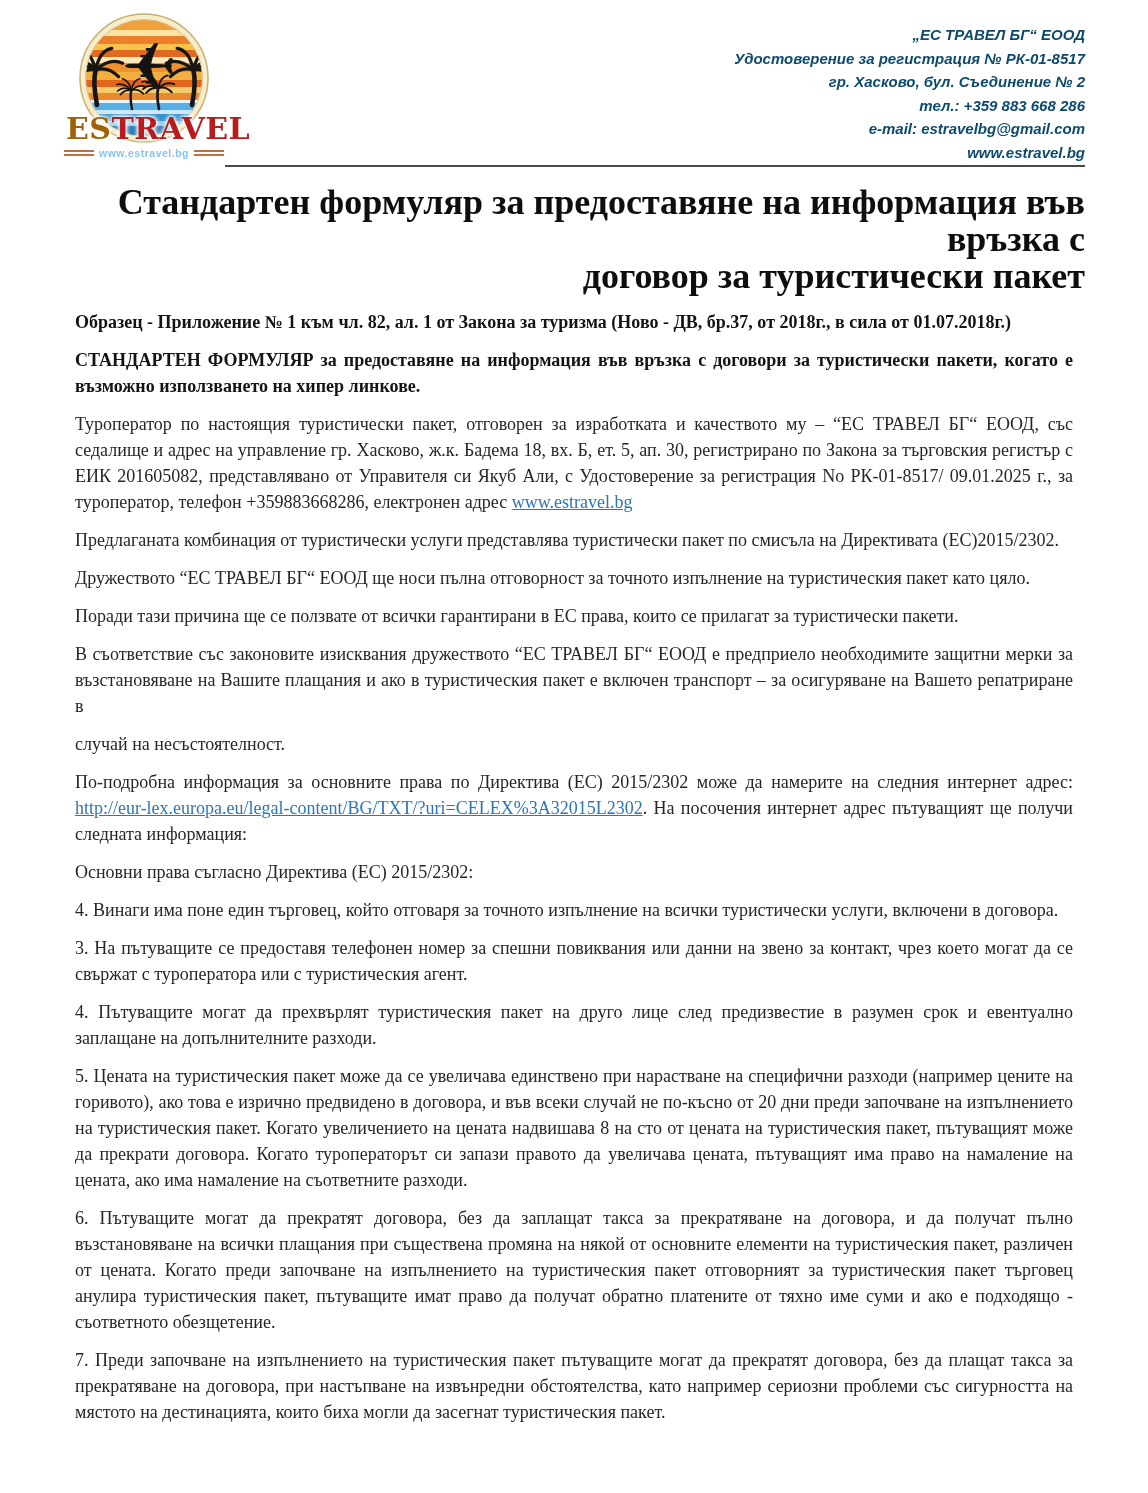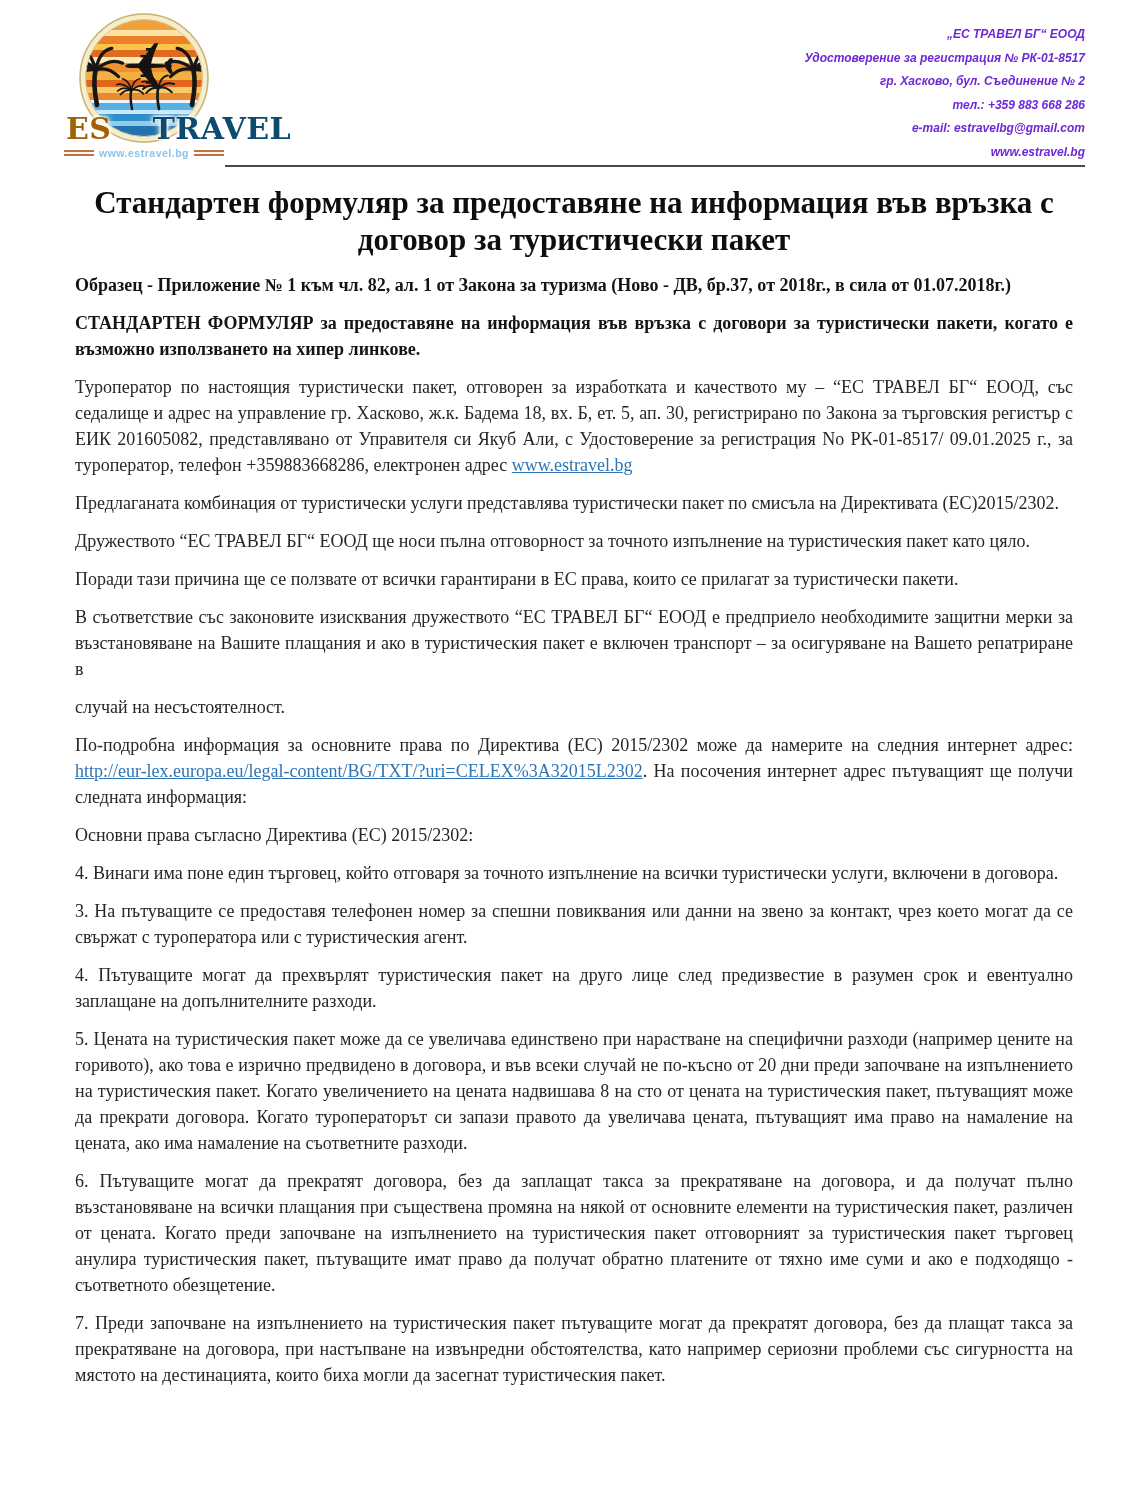--- a/index.html
+++ b/index.html
@@ -7,35 +7,35 @@
         font-family:"Liberation Serif",serif;color:#262626;}
 
   
   .letterhead{position:absolute;top:0;left:0;right:0;height:180px;}
   .logo{position:absolute;left:64px;top:8px;width:160px;}
   .logo svg{display:block;margin:0 auto;}
   .wordmark{position:absolute;left:-10px;right:-10px;top:106px;text-align:center;
             font-family:"DejaVu Serif",serif;font-weight:bold;font-size:30px;line-height:30px;
             letter-spacing:.5px;
             text-shadow:0 0 2px #fff,0 0 3px #fff,0 0 5px #fff,0 0 7px #fff;}
-  .wm-es{color:#a16207;margin-left:12px;} .wm-travel{color:#0c4a6e;margin-left:41px;}
+  .wm-es{color:#a16207;margin-left:12px;} .wm-travel{color:#b91c1c;}
   .logo-site{position:absolute;left:0;right:0;top:139px;display:flex;align-items:center;justify-content:center;gap:5px;}
   .bars{width:30px;height:6px;flex:0 0 auto;
         background:linear-gradient(#C4703C 0,#C4703C 2px,rgba(0,0,0,0) 2px,rgba(0,0,0,0) 4px,#C4703C 4px,#C4703C 6px);}
   .site-text{font-family:"Liberation Sans",sans-serif;font-size:10.5px;font-weight:bold;
              color:#8CC3E9;letter-spacing:.5px;white-space:nowrap;text-shadow:0 0 2px #fff;}
 
   .company{position:absolute;top:23px;right:63px;text-align:right;
            font-family:"Liberation Sans",sans-serif;font-style:italic;font-weight:bold;
-           font-size:12px;line-height:23.5px;color:#6d28d9;}
+           font-size:15px;line-height:23.5px;color:#0c4a6e;}
   .divider{position:absolute;top:165px;left:225px;right:63px;border-top:2px solid #4a4a4a;}
 
   
   .main{position:absolute;top:184px;left:63px;width:1022px;}
-  .title{margin:0 0 14px 0;text-align:center;font-weight:bold;font-size:31px;line-height:37px;color:#0e0e0e;}
+  .title{margin:0 0 14px 0;text-align:right;font-weight:bold;font-size:36px;line-height:37px;color:#0e0e0e;}
   .para{margin:12px;text-align:justify;font-size:18px;line-height:26px;}
   .para.bold{font-weight:bold;color:#141414;}
   .para.spacer{margin-top:11px;}
   .para a{color:#2E75B6;text-decoration:underline;}
 </style>
 </head>
 <body>
 
 <div class="page">
 

